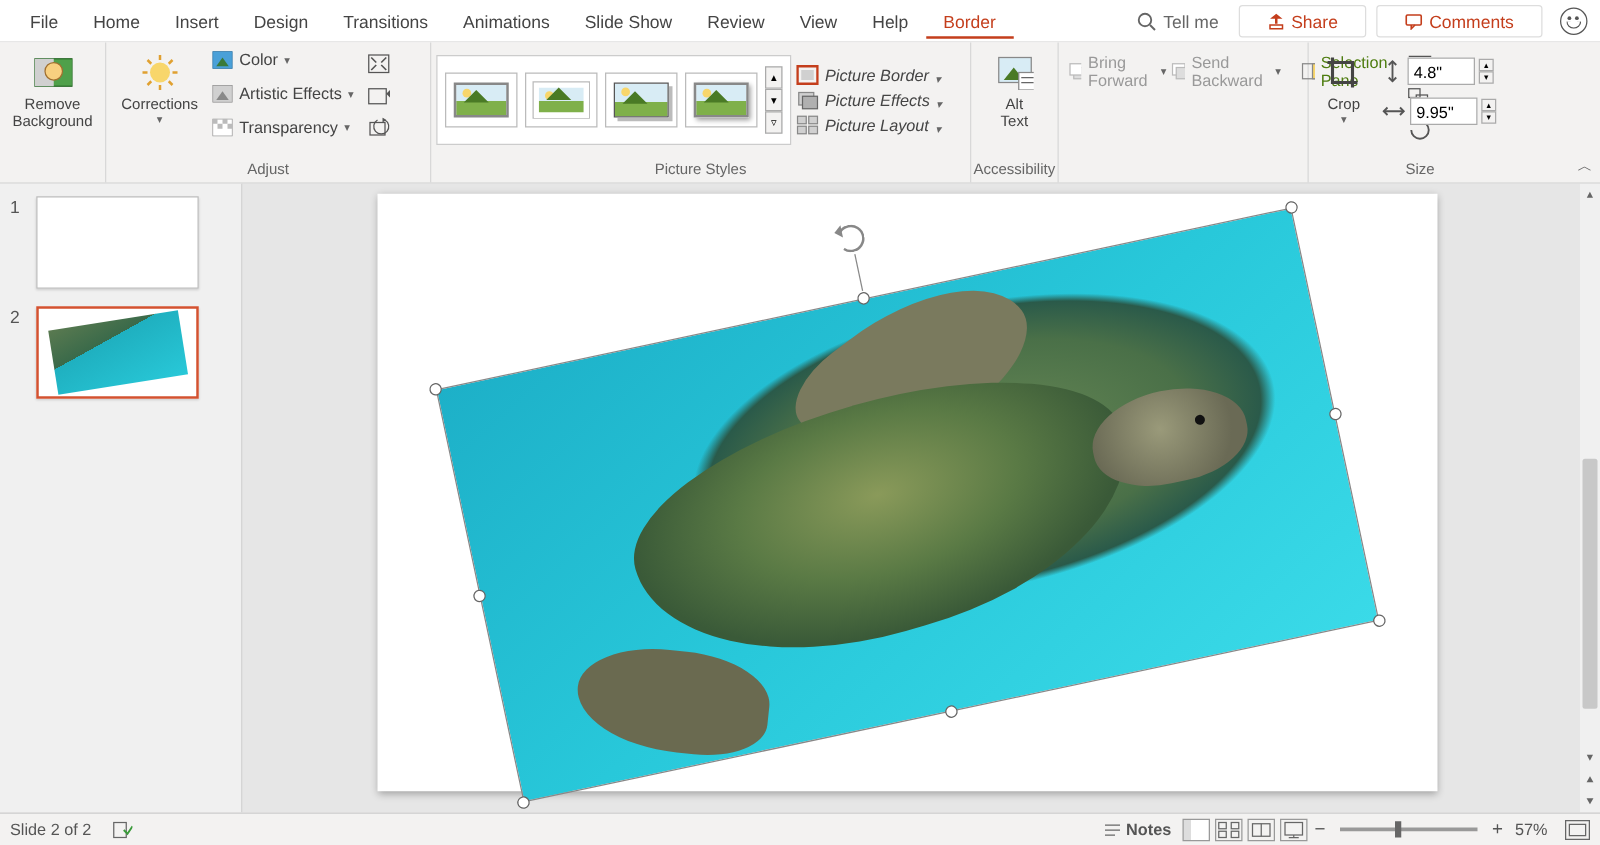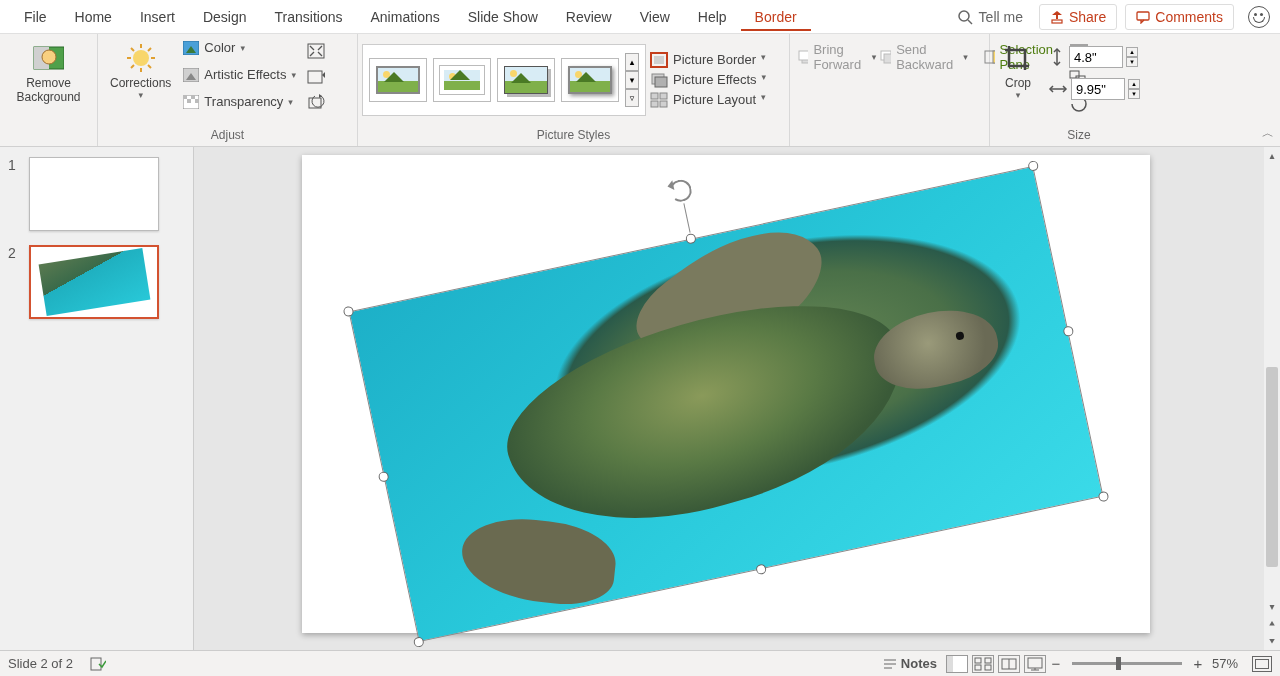--- a/index.html
+++ b/index.html
@@ -3,21 +3,21 @@
 <meta charset="utf-8">
 <style>
 * { margin: 0; padding: 0; box-sizing: border-box; font-family: "Segoe UI", sans-serif; }
 body { width: 1280px; height: 676px; background: #fff; overflow: hidden; position: relative; }
 
 .menubar { height: 34px; display: flex; align-items: center; padding: 0 10px; background: #fff; border-bottom: 1px solid #e0e0e0; }
 .menubar-item { padding: 6px 14px; font-size: 14px; color: #444; cursor: pointer; }
 .menubar-item.active { color: #C43E1C; border-bottom: 2px solid #C43E1C; padding-bottom: 4px; }
 .menubar-spacer { flex: 1; }
 .tellme { display: flex; align-items: center; gap: 6px; padding: 0 12px; font-size: 14px; color: #666; }
-.share-btn { display: flex; align-items: center; gap: 5px; padding: 4px 10px; font-size: 14px; color: #C43E1C; border: 1px solid #ddd; border-radius: 3px; margin: 0 4px; cursor: pointer; }
+.share-btn { display: flex; align-items: center; gap: 5px; padding: 4px 22px; font-size: 14px; color: #C43E1C; border: 1px solid #ddd; border-radius: 3px; margin: 0 4px; cursor: pointer; }
 .smile { width: 22px; height: 22px; border: 1.5px solid #555; border-radius: 50%; margin-left: 10px; position: relative; }
 .smile::before { content: ""; position: absolute; width: 3px; height: 3px; background: #555; border-radius: 50%; top: 6px; left: 5px; box-shadow: 6px 0 #555; }
 .smile::after { content: ""; position: absolute; width: 10px; height: 5px; border: 1.5px solid #555; border-top: none; border-radius: 0 0 10px 10px; bottom: 4px; left: 4px; }
 
 .ribbon { height: 113px; background: #f3f2f1; display: flex; border-bottom: 1px solid #d0d0d0; position: relative; }
 .ribbon-group { display: flex; flex-direction: column; border-right: 1px solid #d8d8d8; position: relative; }
 .ribbon-group-content { flex: 1; display: flex; align-items: flex-start; padding: 4px; }
 .ribbon-group-label { font-size: 12px; color: #666; text-align: center; padding: 2px 0 4px; position: relative; }
 
 .big-btn { display: flex; flex-direction: column; align-items: center; padding: 4px 8px; font-size: 12px; color: #444; text-align: center; cursor: pointer; }
@@ -32,21 +32,21 @@
 .gallery { display: flex; align-items: center; gap: 6px; padding: 8px 6px; background: #fff; border: 1px solid #ccc; margin: 6px 0; }
 .gallery-item { width: 58px; height: 44px; border: 1px solid #bbb; display: flex; align-items: center; justify-content: center; cursor: pointer; }
 .gallery-scroll { display: flex; flex-direction: column; }
 .gallery-scroll div { width: 14px; height: 18px; border: 1px solid #aaa; font-size: 9px; display:flex; align-items:center; justify-content:center; cursor:pointer; background:#f3f2f1;}
 
 .pic-thumb { width: 44px; height: 28px; background: linear-gradient(to bottom, #d8ecf5 55%, #7fb04a 55%); border: 2px solid #888; position: relative; }
 .pic-thumb::after { content:""; position:absolute; bottom:10px; left:6px; width:0; height:0; border-left:10px solid transparent; border-right:10px solid transparent; border-bottom:10px solid #4a7a25;}
 .pic-thumb .sun { position:absolute; top:3px; left:5px; width:7px; height:7px; background:#f8d66b; border-radius:50%;}
 
 .pic-opts { display: flex; flex-direction: column; gap: 4px; padding: 4px; }
-.pic-opt { display: flex; align-items: flex-start; gap: 5px; font-size: 13px; color: #444; cursor: pointer; }
+.pic-opt { display: flex; align-items: flex-end; gap: 5px; font-size: 13px; color: #444; cursor: pointer; font-style: italic; }
 
 .arrange-list { display: flex; flex-direction: row; gap: 4px; padding: 4px; }
 .arrange-item { display: flex; align-items: center; gap: 5px; font-size: 13px; color: #999; cursor: pointer; }
 .arrange-item.enabled { color: #4d7c0f; margin-left: 12px; }
 .arrange-side { display:flex; flex-direction:column; gap:6px; padding:4px 6px;}
 .arrange-side div { width:22px; height:20px; cursor:pointer;}
 
 .size-inputs { display: flex; flex-direction: column; gap: 10px; padding: 8px 6px; }
 .size-row { display: flex; align-items: center; gap: 3px; }
 .size-row input { width: 54px; height: 22px; font-size: 13px; border: 1px solid #aaa; padding: 0 4px; }
@@ -131,21 +131,21 @@
         <rect x="1" y="2" width="12" height="8" rx="1" fill="none" stroke="#C43E1C" stroke-width="1.3"></rect>
         <path d="M5 10 L5 13 L8 10" fill="none" stroke="#C43E1C" stroke-width="1.3"></path>
       </svg>
     <span>Comments</span>
   </div>
   <div class="smile"></div>
 </div>
 
 <div class="ribbon">
 
-  <div class="ribbon-group" style="width:98px;">
+  <div class="ribbon-group" style="width:85px;">
     <div class="ribbon-group-content" style="justify-content:center;">
       <div class="big-btn">
         <div class="big-icon">
           <svg width="34" height="30">
               <rect x="2" y="4" width="30" height="22" fill="#4fa04a" stroke="#2a6a2a"></rect>
               <rect x="2" y="4" width="15" height="22" fill="#d0d0d0"></rect>
               <circle cx="17" cy="14" r="7" fill="#f8d080" stroke="#a07030"></circle>
             </svg>
         </div>
         <span style="white-space:pre-line;">Remove
@@ -284,20 +284,38 @@
               <rect x="10" y="9" width="7" height="6" fill="#d0d0d0" stroke="#888"></rect>
             </svg>
           <span>Picture Layout</span>
           <span class="chev">▾</span>
         </div>
       </div>
     </div>
     <div class="ribbon-group-label">Picture Styles</div>
   </div>
 
+  <div class="ribbon-group" style="width:70px;">
+    <div class="ribbon-group-content" style="justify-content:center;">
+      <div class="big-btn">
+        <div class="big-icon">
+          <svg width="30" height="28">
+              <rect x="2" y="2" width="26" height="20" fill="#d8ecf5" stroke="#888"></rect>
+              <polygon points="6,20 14,10 22,20" fill="#4a7a25"></polygon>
+              <rect x="18" y="14" width="14" height="14" fill="#fff" stroke="#888"></rect>
+              <line x1="20" y1="18" x2="30" y2="18" stroke="#666"></line>
+              <line x1="20" y1="22" x2="30" y2="22" stroke="#666"></line>
+            </svg>
+        </div>
+        <span style="white-space:pre-line;">Alt
+Text</span>
+      </div>
+    </div>
+    <div class="ribbon-group-label">Accessibility</div>
+  </div>
 
   <div class="ribbon-group" style="width:200px;">
     <div class="ribbon-group-content">
       <div class="arrange-list">
         <div class="arrange-item">
           <svg width="16" height="14">
               <rect x="4" y="4" width="10" height="9" fill="#ddd" stroke="#bbb"></rect>
               <rect x="1" y="1" width="10" height="9" fill="#fff" stroke="#bbb"></rect>
             </svg>
           <span>Bring Forward</span>

